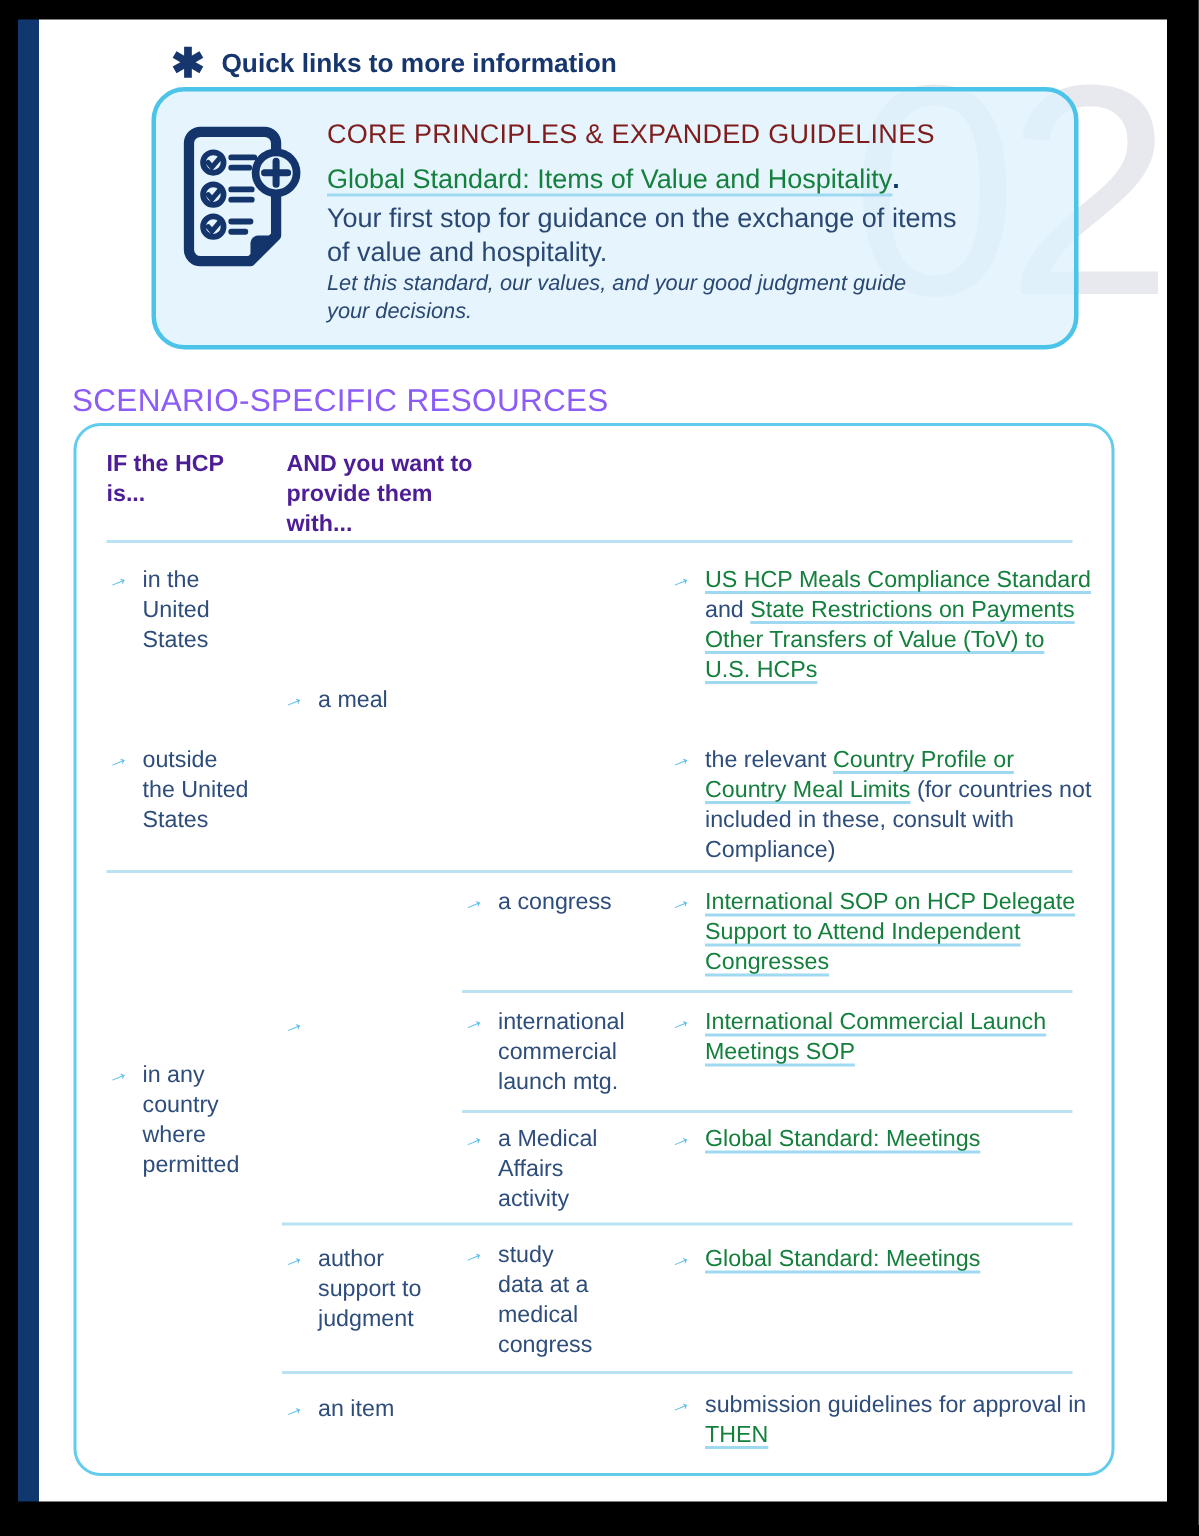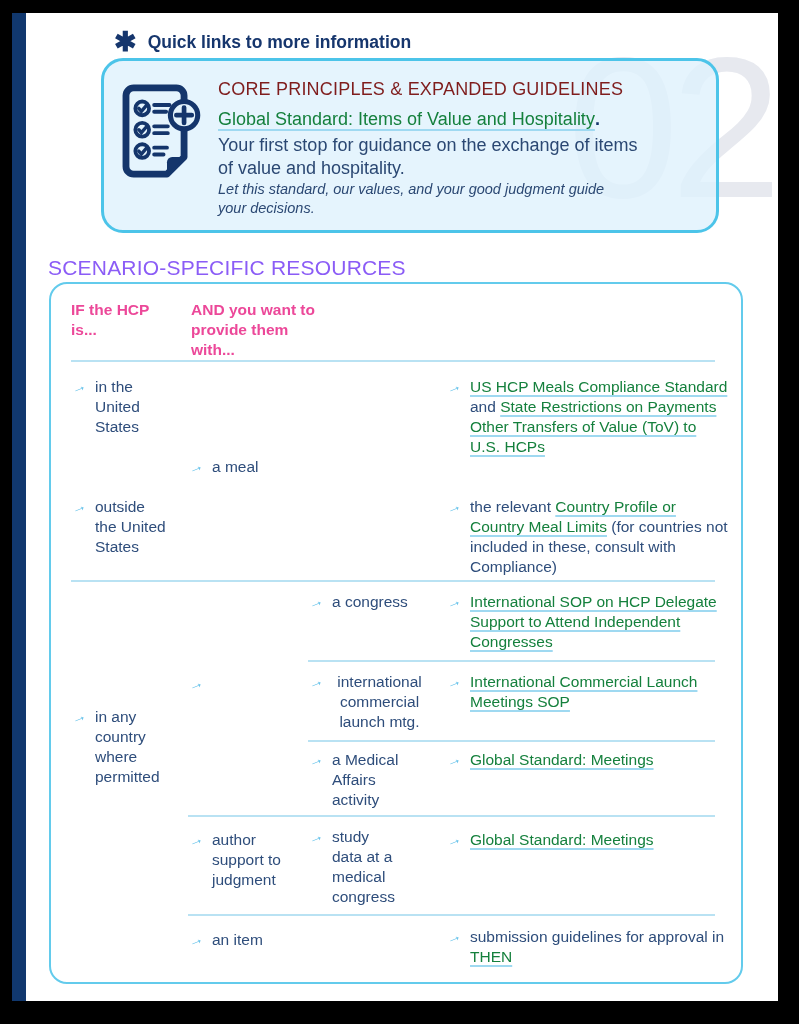--- a/index.html
+++ b/index.html
@@ -46,21 +46,21 @@
 
   .section-title{
     position:absolute;left:22px;top:243px;
     font-size:21px;font-weight:normal;color:#8b5cf6;letter-spacing:0.2px;z-index:2;
   }
 
   .table-box{
     position:absolute;left:23px;top:269px;width:690px;height:698px;
     border:2px solid #63cbec;border-radius:18px;background:#fff;z-index:2;
   }
-  .hcell{position:absolute;font-size:15.5px;font-weight:bold;color:#ec4899;line-height:20px;}
+  .hcell{position:absolute;font-size:15.5px;font-weight:bold;color:#4c1d95;line-height:20px;}
   .hr{position:absolute;height:2px;background:#b9e2f3;}
 
   .cell{position:absolute;display:flex;gap:9px;align-items:flex-start;}
   .arr{
     flex:0 0 13px;color:#5ebfe9;font-size:15px;line-height:20px;
     transform:rotate(-22deg);display:inline-block;
   }
   .txt{font-size:15.5px;line-height:20px;color:#2e4d7b;}
   .txt .lnk{text-decoration-thickness:1.5px;text-underline-offset:3px;}
 </style>
@@ -151,21 +151,21 @@
         <span class="txt" style="width:262px;"><span class="lnk">International SOP on HCP Delegate Support to Attend Independent Congresses</span></span>
       </div>
 
       <div class="hr" style="top:376px;left:257px;width:407px;"></div>
 
       <div class="cell" style="left:137px;top:390px;">
         <span class="arr">→</span>
       </div>
       <div class="cell" style="left:257px;top:388px;">
         <span class="arr">→</span>
-        <span class="txt" style="width:95px;text-align:center;">international commercial launch mtg.</span>
+        <span class="txt" style="width:95px;">international commercial launch mtg.</span>
       </div>
       <div class="cell" style="left:395px;top:388px;">
         <span class="arr">→</span>
         <span class="txt" style="width:262px;"><span class="lnk">International Commercial Launch Meetings SOP</span></span>
       </div>
 
       <div class="hr" style="top:456px;left:257px;width:407px;"></div>
 
       <div class="cell" style="left:257px;top:466px;">
         <span class="arr">→</span>

